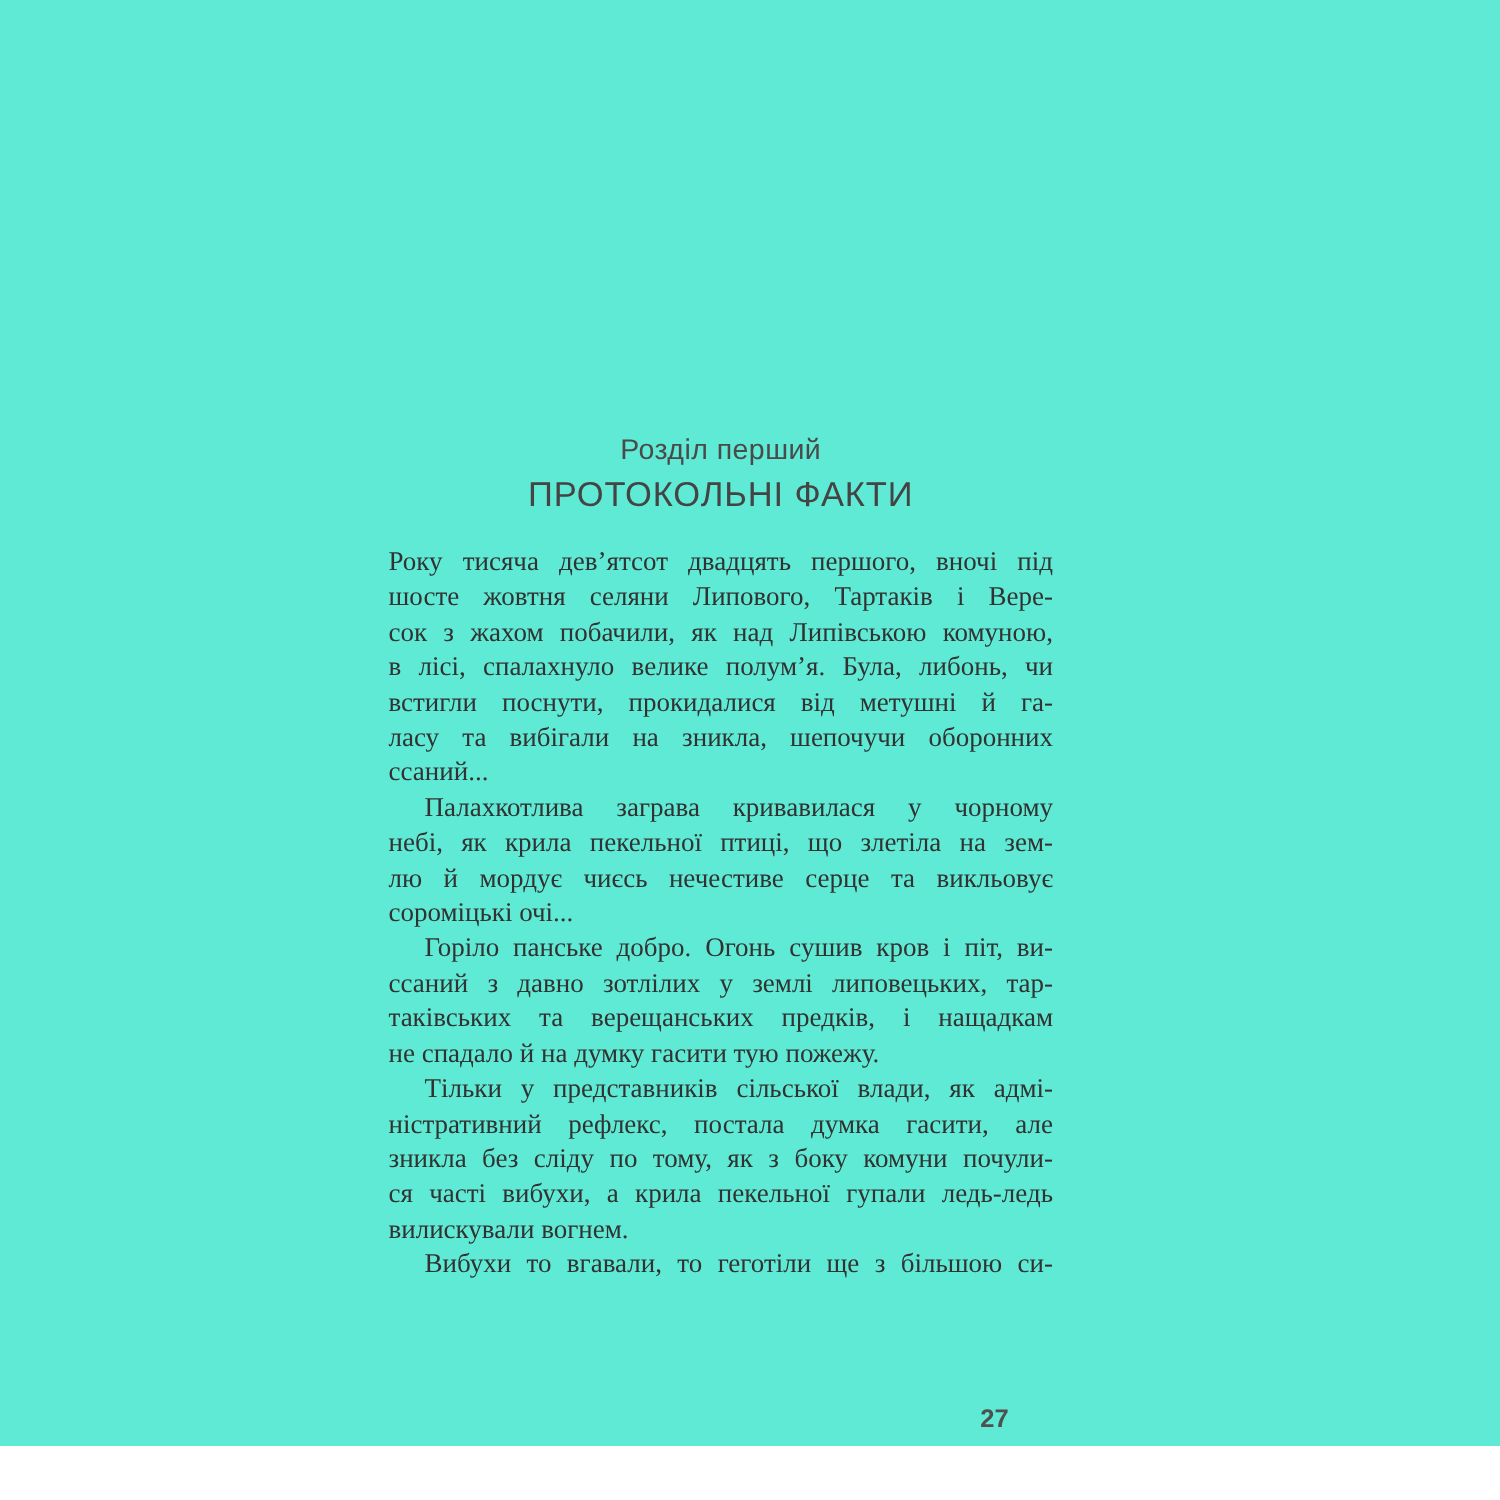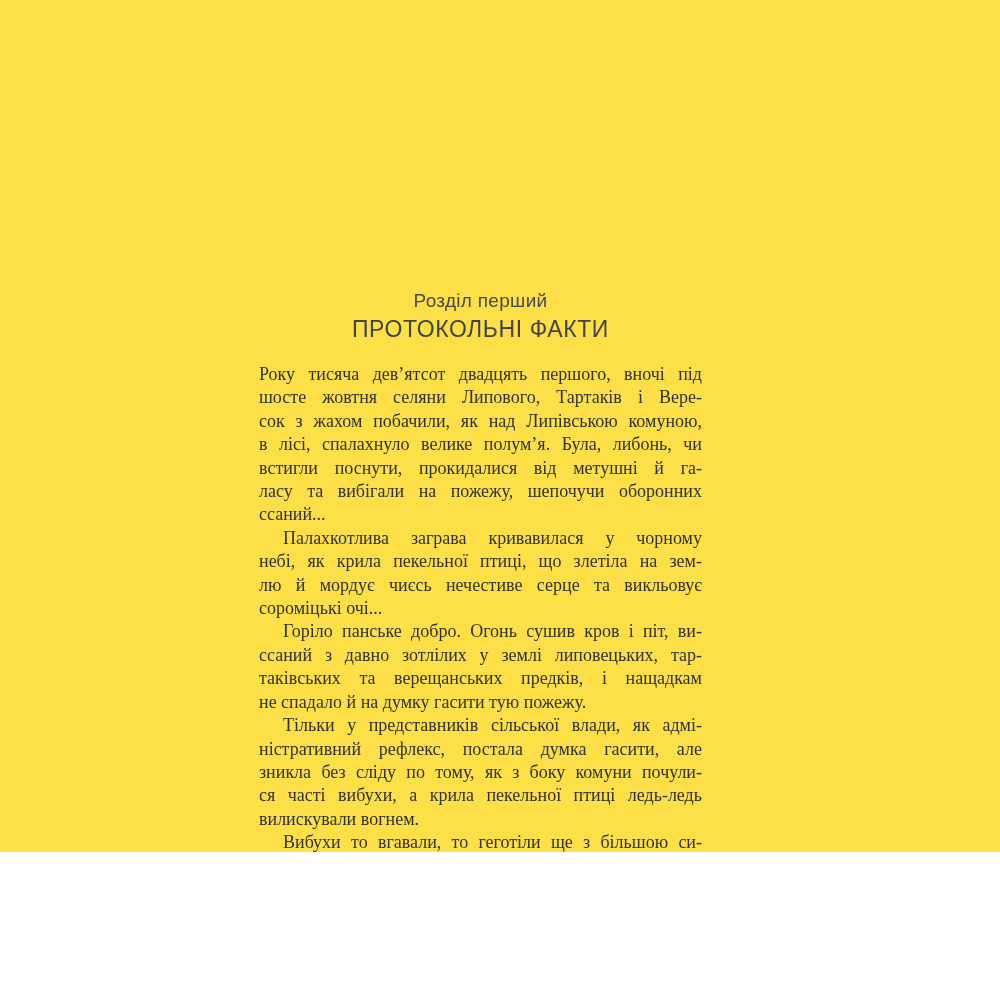--- a/index.html
+++ b/index.html
@@ -3,22 +3,22 @@
 <meta charset="utf-8">
 <style>
   html, body {
     margin: 0;
     padding: 0;
     background: #ffffff;
   }
   .page {
     position: relative;
     width: 1000px;
-    height: 852px;
-    background: #fde047;
+    height: 964px;
+    background: #5eead4;
     overflow: hidden;
     font-family: "Liberation Serif", serif;
   }
   .heading {
     position: absolute;
     left: 259px;
     top: 289px;
     width: 443px;
     text-align: center;
     font-family: "Liberation Sans", sans-serif;
@@ -78,40 +78,40 @@
     <div class="chapter-title">ПРОТОКОЛЬНІ ФАКТИ</div>
   </div>
 
   <div class="body-text">
       <div class="paragraph">
         <div class="line">Року тисяча дев’ятсот двадцять першого, вночі під</div>
         <div class="line">шосте жовтня селяни Липового, Тартаків і Вере-</div>
         <div class="line">сок з жахом побачили, як над Липівською комуною,</div>
         <div class="line">в лісі, спалахнуло велике полум’я. Була, либонь, чи</div>
         <div class="line">встигли поснути, прокидалися від метушні й га-</div>
-        <div class="line">ласу та вибігали на пожежу, шепочучи оборонних</div>
+        <div class="line">ласу та вибігали на зникла, шепочучи оборонних</div>
         <div class="line last">ссаний...</div>
       </div>
       <div class="paragraph">
         <div class="line first">Палахкотлива заграва кривавилася у чорному</div>
         <div class="line">небі, як крила пекельної птиці, що злетіла на зем-</div>
         <div class="line">лю й мордує чиєсь нечестиве серце та викльовує</div>
         <div class="line last">сороміцькі очі...</div>
       </div>
       <div class="paragraph">
         <div class="line first">Горіло панське добро. Огонь сушив кров і піт, ви-</div>
         <div class="line">ссаний з давно зотлілих у землі липовецьких, тар-</div>
         <div class="line">таківських та верещанських предків, і нащадкам</div>
         <div class="line last">не спадало й на думку гасити тую пожежу.</div>
       </div>
       <div class="paragraph">
         <div class="line first">Тільки у представників сільської влади, як адмі-</div>
         <div class="line">ністративний рефлекс, постала думка гасити, але</div>
         <div class="line">зникла без сліду по тому, як з боку комуни почули-</div>
-        <div class="line">ся часті вибухи, а крила пекельної птиці ледь-ледь</div>
+        <div class="line">ся часті вибухи, а крила пекельної гупали ледь-ледь</div>
         <div class="line last">вилискували вогнем.</div>
       </div>
       <div class="paragraph">
         <div class="line first">Вибухи то вгавали, то геготіли ще з більшою си-</div>
       </div>
     </div>
 
   <div class="page-number">27</div>
 </div>
 

